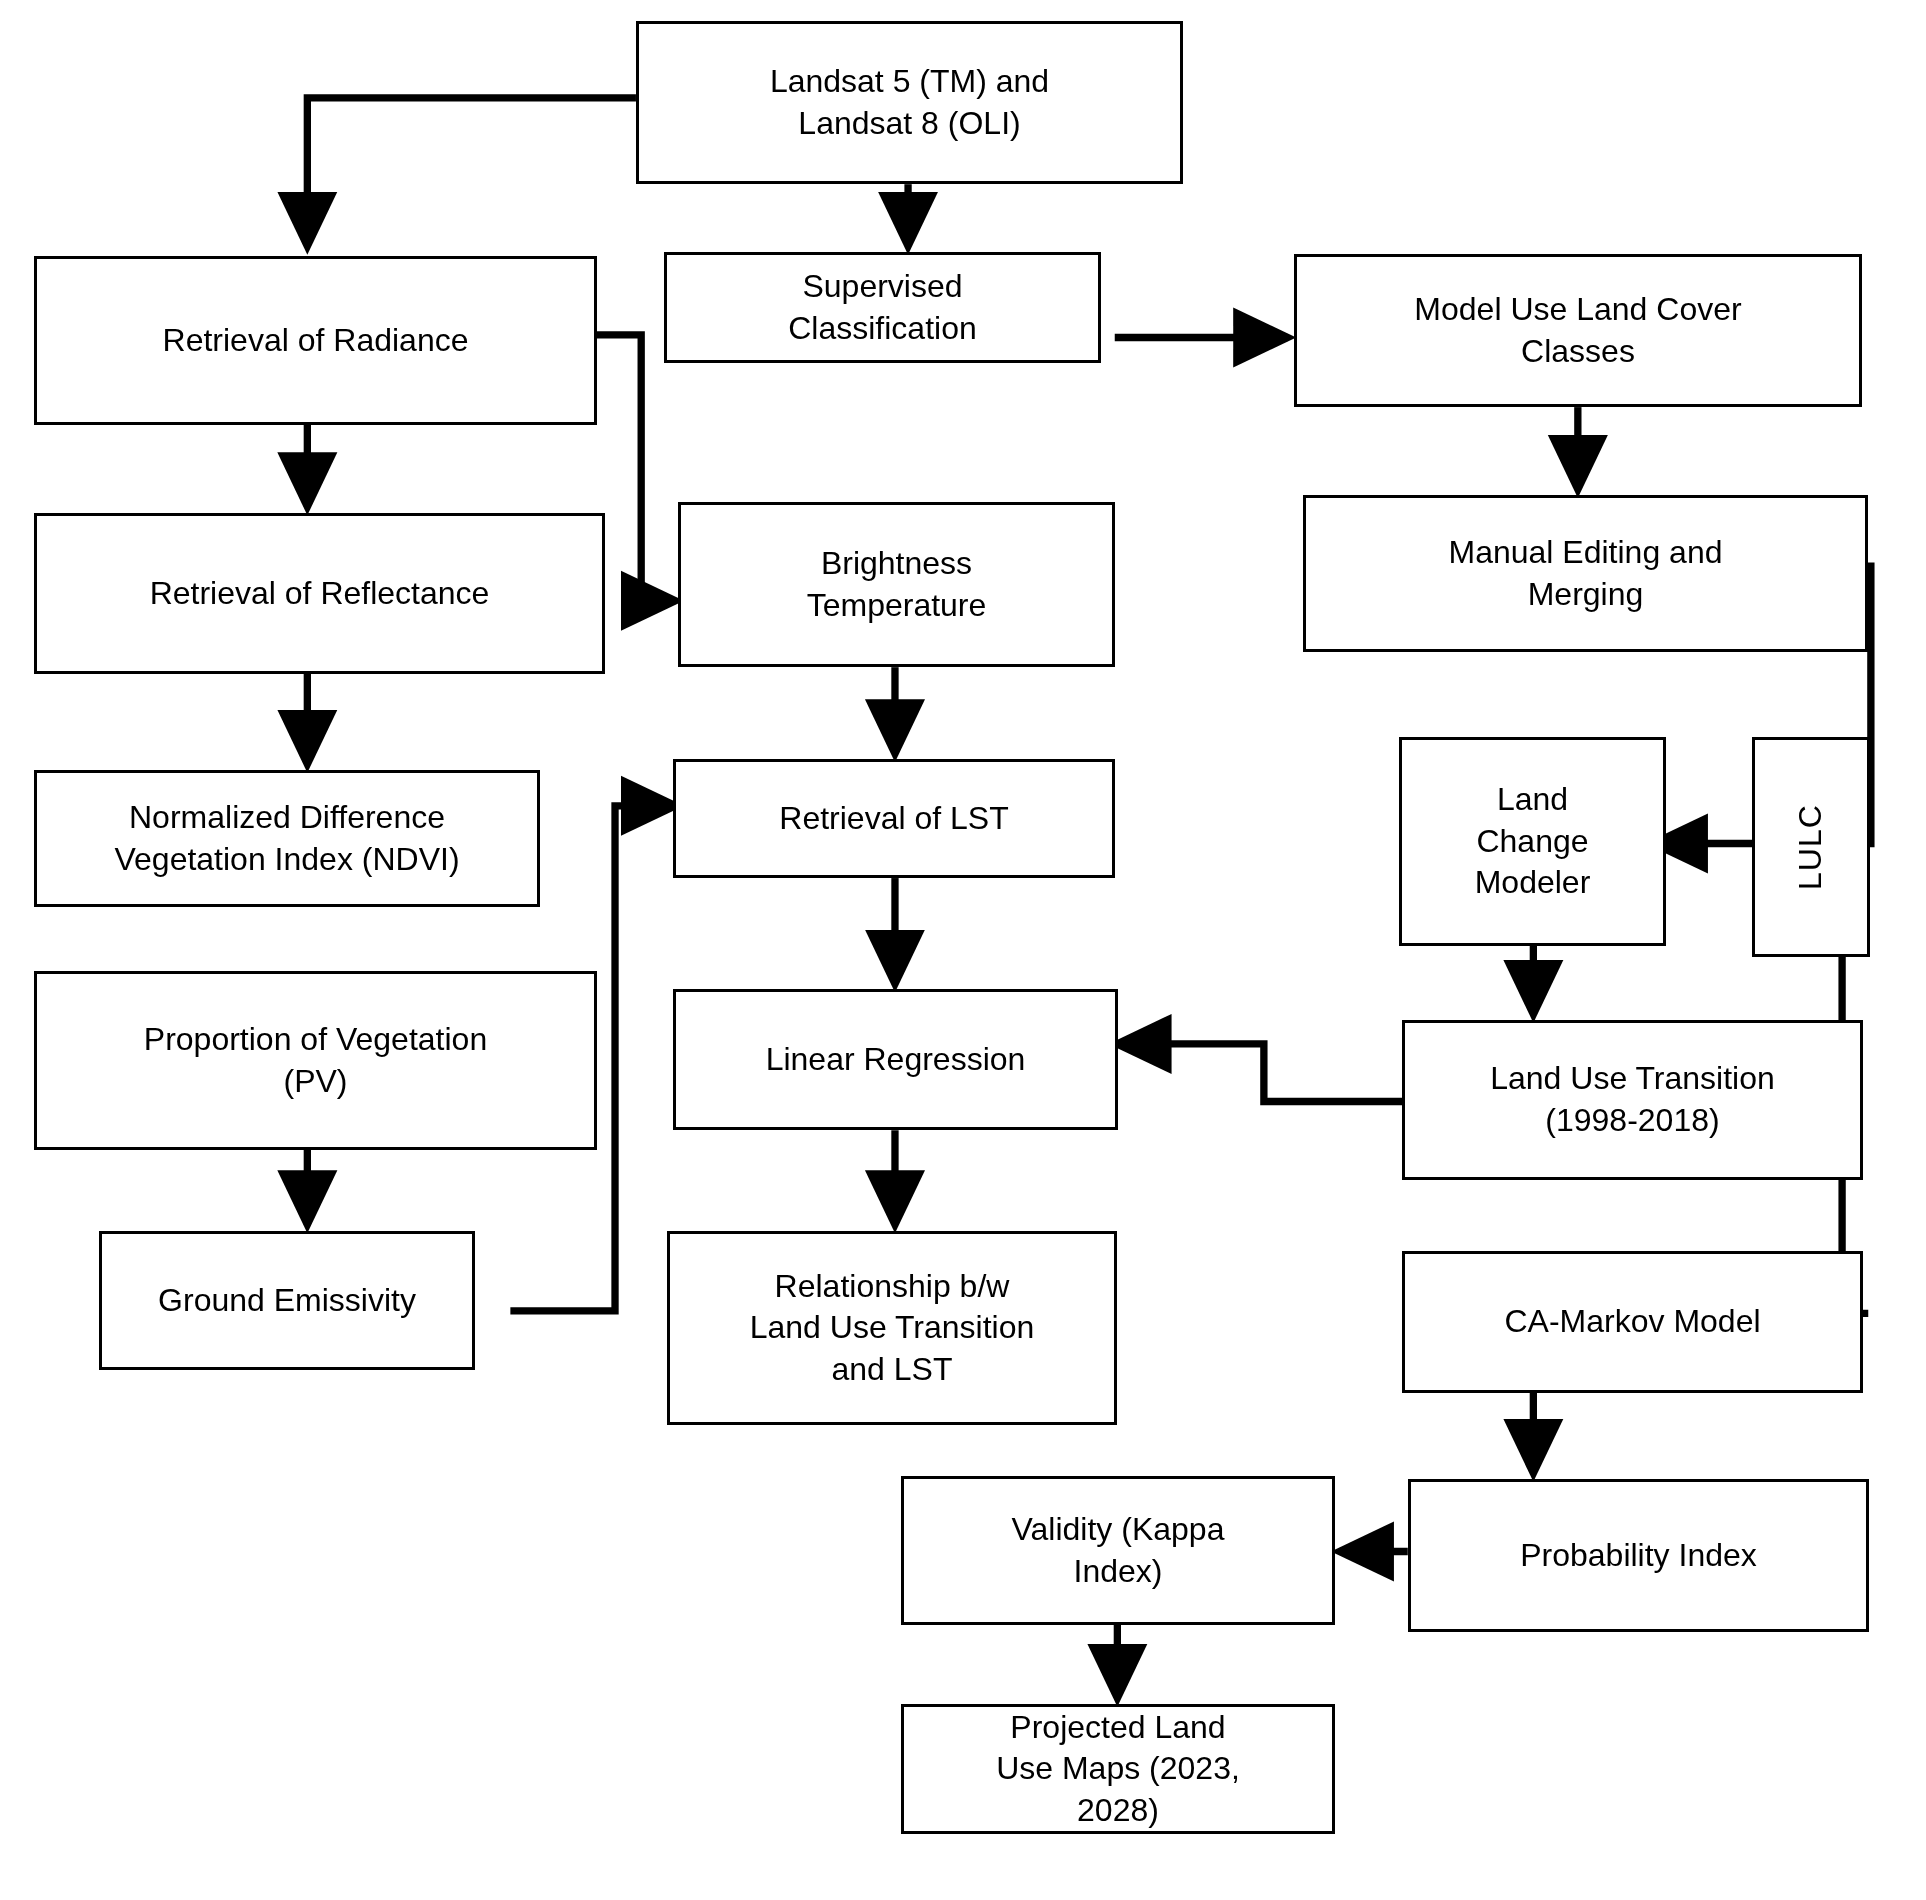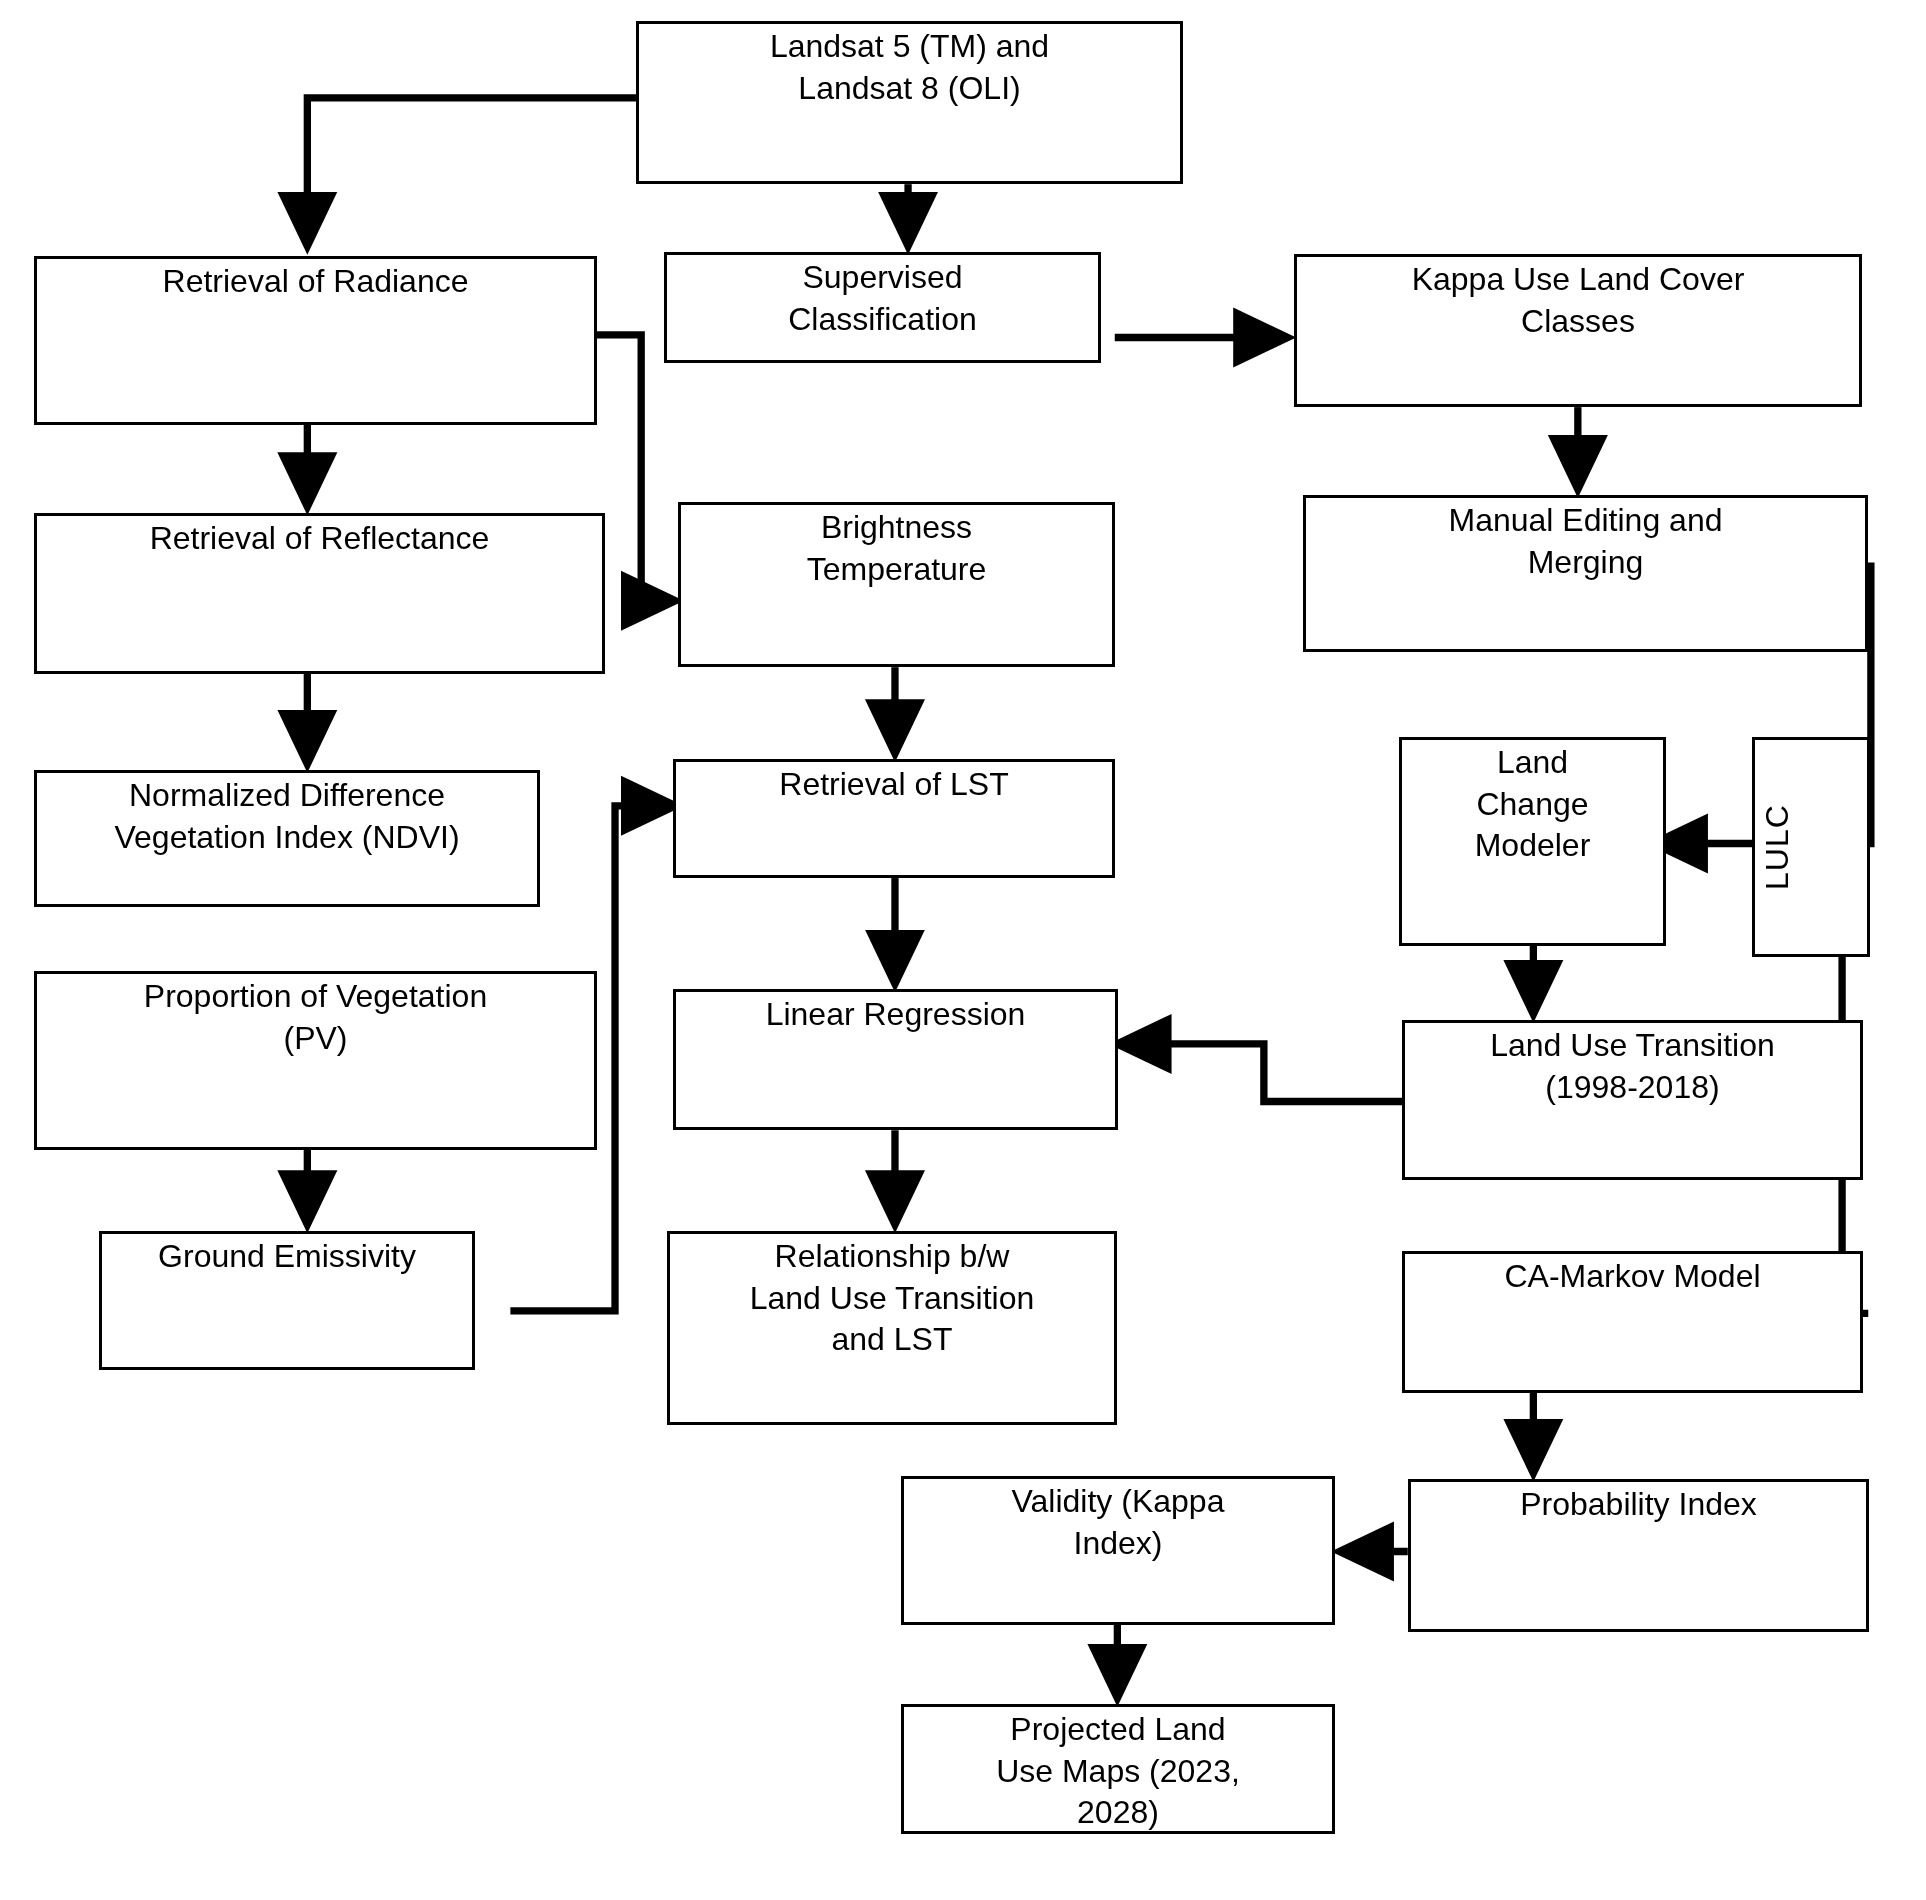--- a/index.html
+++ b/index.html
@@ -21,20 +21,21 @@
     width: 1926px;
     height: 1900px;
     pointer-events: none;
   }
   .node {
     position: absolute;
     box-sizing: border-box;
     border: 3.7px solid #000000;
     background: #ffffff;
     display: flex;
+    align-items: center;
     justify-content: center;
     text-align: center;
     color: #000000;
     font-size: 32px;
     line-height: 1.30;
     font-weight: 400;
     padding: 2.1px 7.3px;
     white-space: pre-line;
     z-index: 2;
   }
@@ -145,21 +146,21 @@
     <span>Linear Regression</span>
   </div>
 
   <div class="node" style="left:667px; top:1231px; width:450px; height:194px;">
     <span>Relationship b/w
 Land Use Transition
 and LST</span>
   </div>
 
   <div class="node" style="left:1294px; top:254px; width:568px; height:153px;">
-    <span>Kappa Use Land Cover
+    <span>Model Use Land Cover
 Classes</span>
   </div>
 
   <div class="node" style="left:1303px; top:495px; width:565px; height:157px;">
     <span>Manual Editing and
 Merging</span>
   </div>
 
   <div class="node" style="left:1399px; top:737px; width:267px; height:209px;">
     <span>Land

